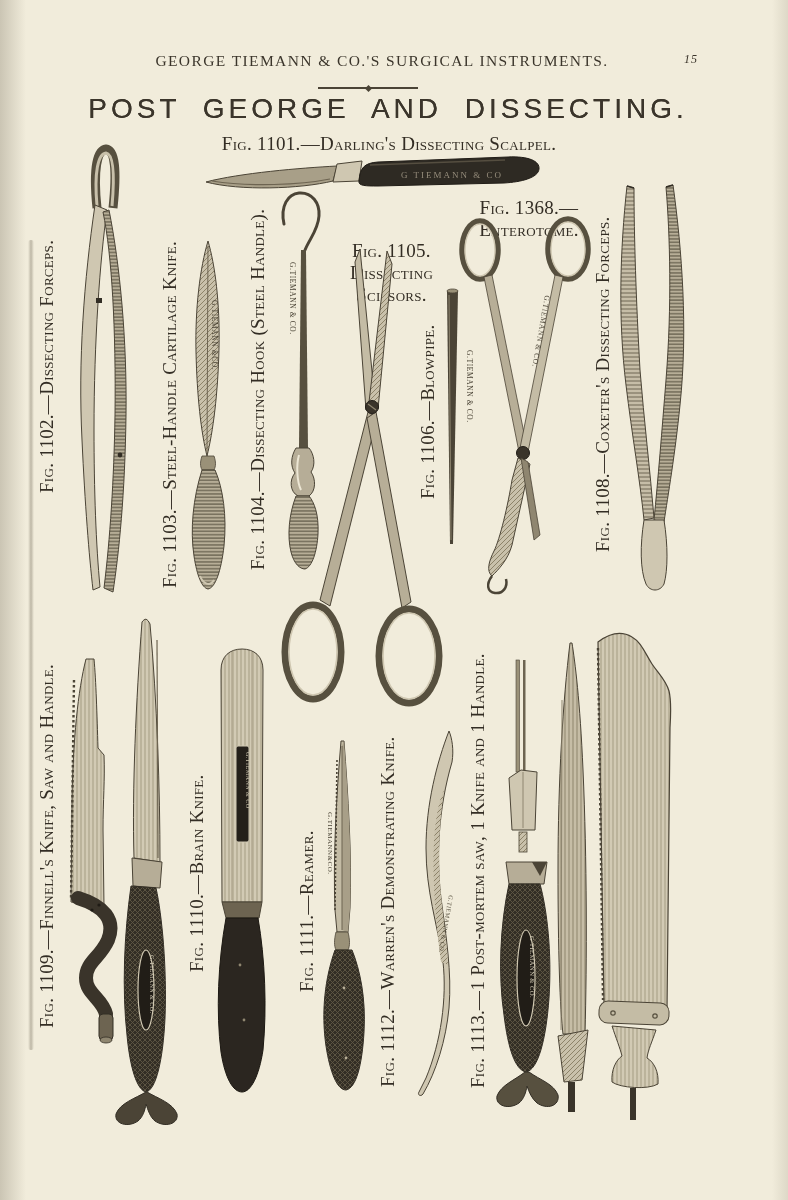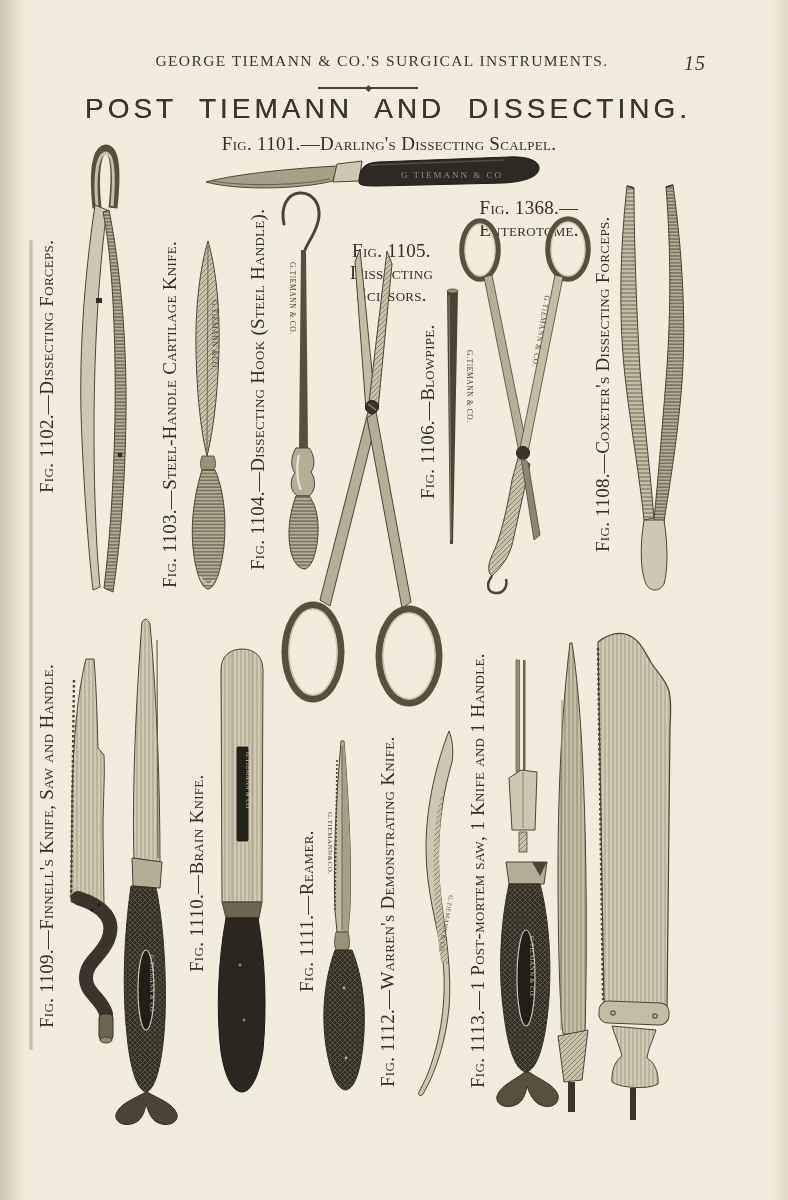--- a/index.html
+++ b/index.html
@@ -6,21 +6,21 @@
   .page{position:relative;width:788px;height:1200px;background:#f1ecdb;overflow:hidden;
         font-family:"Liberation Serif",serif;color:#332d24;}
   .edge-left{position:absolute;left:0;top:0;width:26px;height:1200px;
         background:linear-gradient(to right,rgba(104,96,78,.28),rgba(104,96,78,0));}
   .edge-right{position:absolute;right:0;top:0;width:16px;height:1200px;
         background:linear-gradient(to left,rgba(104,96,78,.14),rgba(104,96,78,0));}
   .crease{position:absolute;left:28px;top:240px;width:6px;height:810px;border-radius:3px;
         background:linear-gradient(to right,rgba(104,96,78,0),rgba(104,96,78,.38),rgba(104,96,78,0));}
   .hdr{position:absolute;top:52px;left:0;width:764px;text-align:center;font-size:15.5px;
         letter-spacing:1.4px;color:#3b352b;}
-  .pagenum{position:absolute;top:52px;left:684px;font-size:20px;letter-spacing:1px;color:#3b352b;font-style:italic;}
+  .pagenum{position:absolute;top:52px;left:684px;font-size:12px;letter-spacing:1px;color:#3b352b;font-style:italic;}
   .rule{position:absolute;top:87px;left:318px;width:100px;height:2px;background:#4b4436;}
   .rule .dot{position:absolute;left:48px;top:-1.5px;width:5px;height:5px;background:#4b4436;
         transform:rotate(45deg);}
   .title{position:absolute;top:93px;left:0;width:776px;text-align:center;
         font-family:"Liberation Sans",sans-serif;font-size:28px;letter-spacing:4px;word-spacing:11px;
         color:#3b352b;text-shadow:0 0 .5px #3b352b;}
   .cap{position:absolute;font-size:19px;font-variant:small-caps;letter-spacing:.3px;color:#332d24;}
   .cap.h{text-align:center;line-height:1.15;}
   .vcap{writing-mode:vertical-rl;transform:rotate(180deg);white-space:nowrap;
         display:flex;align-items:center;justify-content:center;width:18px;}
@@ -33,21 +33,21 @@
 <div class="page">
   <div class="edge-left"></div>
   <div class="edge-right"></div>
   <div class="crease"></div>
 
   <div class="hdr">GEORGE TIEMANN &amp; CO.'S SURGICAL INSTRUMENTS.</div>
   <div class="pagenum">15</div>
   <div class="rule">
       <span class="dot"></span>
     </div>
-  <div class="title">POST TIEMANN AND DISSECTING.</div>
+  <div class="title">POST GEORGE AND DISSECTING.</div>
 
   <div class="cap h" style="left:184px;top:133px;width:410px;">Fig. 1101.—Darling's Dissecting Scalpel.</div>
   <div class="cap vcap" style="left:38px;top:268px;height:196px;">Fig. 1102.—Dissecting Forceps.</div>
   <div class="cap vcap" style="left:161px;top:282px;height:265px;">Fig. 1103.—Steel-Handle Cartilage Knife.</div>
   <div class="cap vcap" style="left:249px;top:248px;height:282px;">Fig. 1104.—Dissecting Hook (Steel Handle).</div>
   <div class="cap h" style="left:344px;top:193px;width:95px;margin-top:47px;">Fig. 1105. Dissecting Scissors.</div>
   <div class="cap vcap" style="left:419px;top:348px;height:128px;">Fig. 1106.—Blowpipe.</div>
   <div class="cap h" style="left:444px;top:197px;width:170px;">Fig. 1368.—Enterotome.</div>
   <div class="cap vcap" style="left:594px;top:252px;height:264px;">Fig. 1108.—Coxeter's Dissecting Forceps.</div>
   <div class="cap vcap" style="left:38px;top:712px;height:268px;">Fig. 1109.—Finnell's Knife, Saw and Handle.</div>

